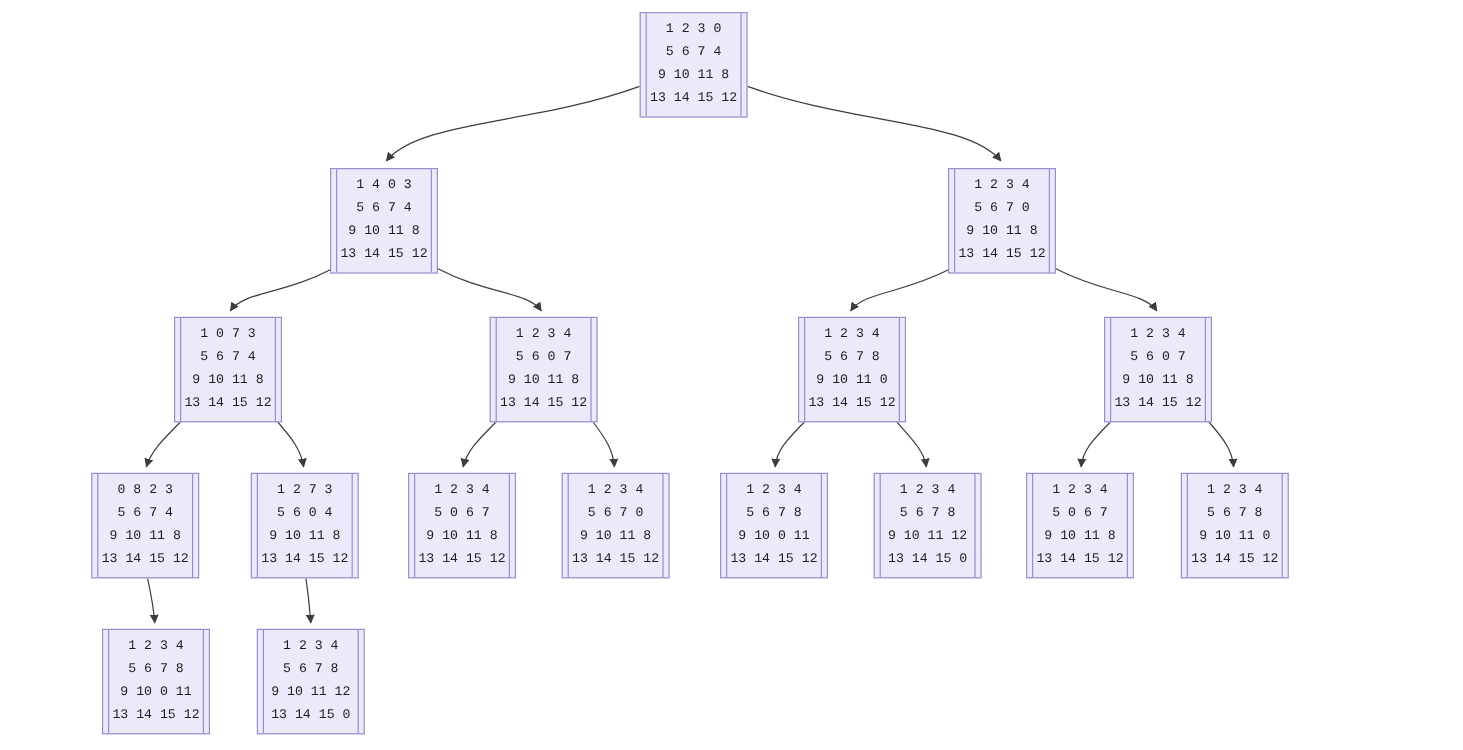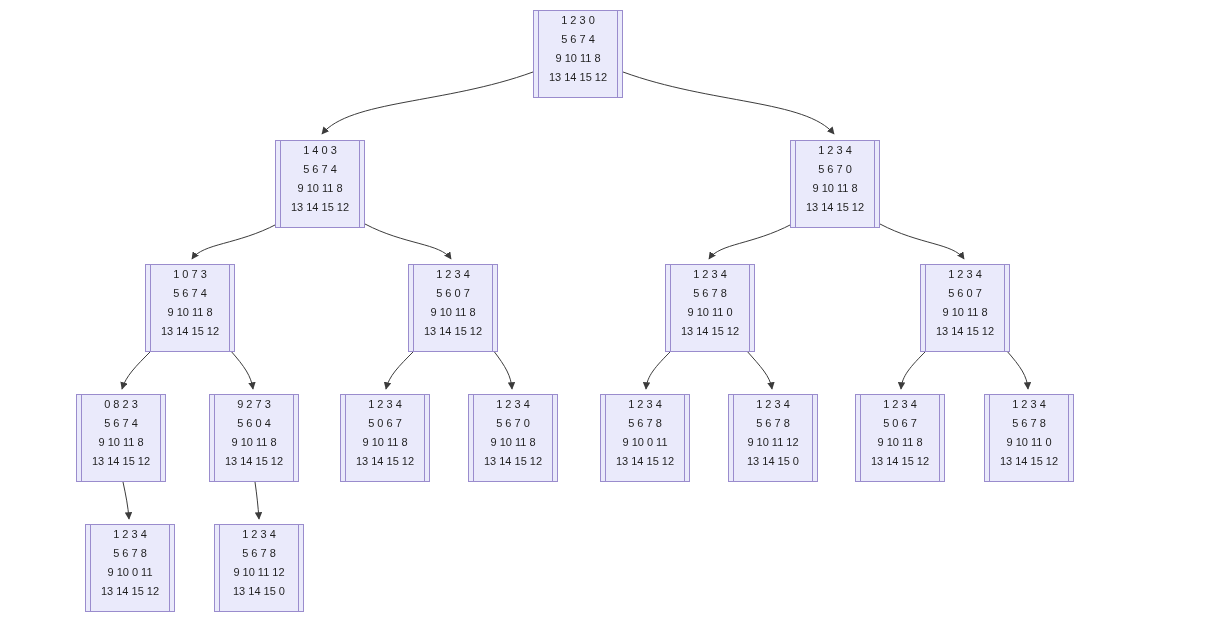--- a/index.html
+++ b/index.html
@@ -20,22 +20,23 @@
   }
   .node::before,.node::after{
     content:"";
     position:absolute;top:0;bottom:0;width:0;
     border-left:1px solid #9a8ccd;
   }
   .node::before{left:4px;}
   .node::after{right:4px;}
   .rows{
     position:absolute;left:6px;right:6px;top:0;bottom:0;
-    display:flex;flex-direction:column;justify-content:flex-start;
+    display:flex;flex-direction:column;justify-content:center;
     gap:0;
+    font-family:Liberation Mono, monospace;
   }
   .row{
     text-align:center;
     font-size:11px;
     line-height:19px;
     color:#1f1f1f;
     white-space:nowrap;
   }
 </style>
 </head>
@@ -136,21 +137,21 @@
     <div class="rows">
       <div class="row">0 8 2 3</div>
       <div class="row">5 6 7 4</div>
       <div class="row">9 10 11 8</div>
       <div class="row">13 14 15 12</div>
     </div>
   </div>
 
   <div class="node" style="left:209px;top:394px">
     <div class="rows">
-      <div class="row">9 2 7 3</div>
+      <div class="row">1 2 7 3</div>
       <div class="row">5 6 0 4</div>
       <div class="row">9 10 11 8</div>
       <div class="row">13 14 15 12</div>
     </div>
   </div>
 
   <div class="node" style="left:340px;top:394px">
     <div class="rows">
       <div class="row">1 2 3 4</div>
       <div class="row">5 0 6 7</div>

